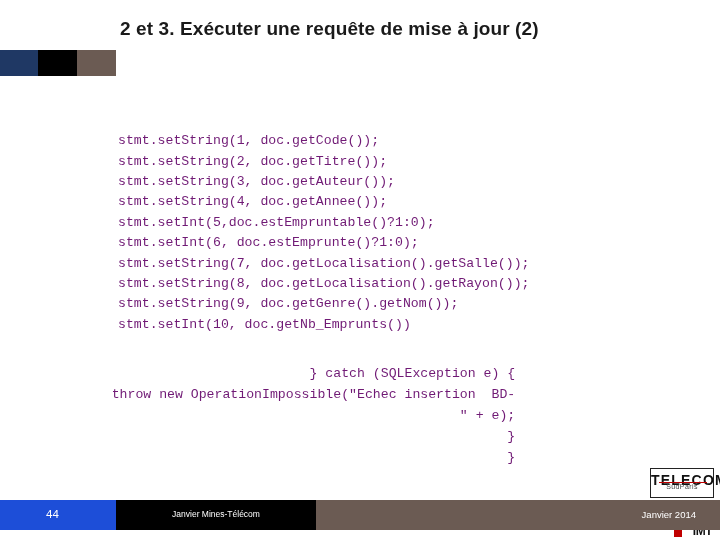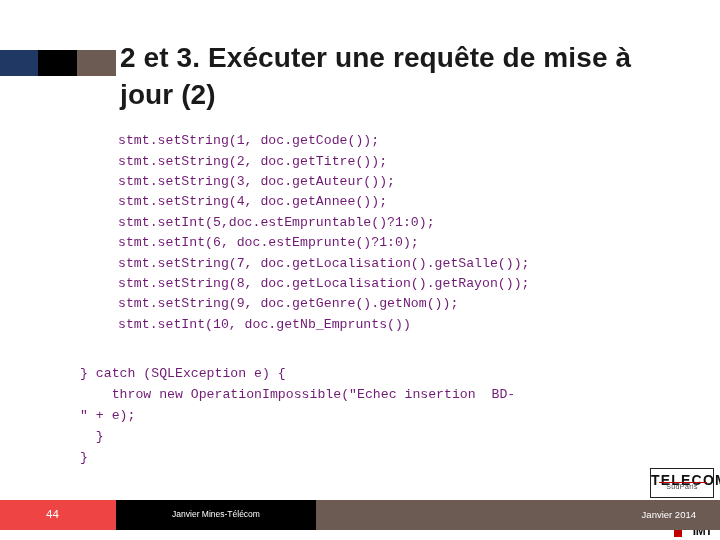--- a/index.html
+++ b/index.html
@@ -42,23 +42,23 @@
     background: #000000;
   }
   .bar-brown {
     width: 39px;
     height: 26px;
     background: #6B5B53;
   }
   .slide-title {
     position: absolute;
     left: 120px;
-    top: 40px;
+    top: 16px;
     width: 560px;
-    font-size: 28px;
+    font-size: 19px;
     font-weight: bold;
     color: #1a1a1a;
     line-height: 1.32;
     letter-spacing: 0.1px;
   }
 
   
   .code-area {
     position: absolute;
     left: 0;
@@ -75,37 +75,38 @@
   .code-block-1 {
     position: absolute;
     left: 118px;
     top: 0;
   }
   .code-block-2 {
     position: absolute;
     left: 80px;
     top: 232px;
     line-height: 21px;
+    text-align: right;
   }
 
   
   .footer {
     position: absolute;
     left: 0;
     bottom: 0;
     width: 720px;
     height: 40px;
   }
   .footer-left {
     position: absolute;
     left: 0;
     top: 0;
     width: 136px;
     height: 30px;
-    background: #ef4444;
+    background: #1d4ed8;
   }
   .footer-num {
     position: absolute;
     left: 46px;
     top: 8px;
     font-size: 11.5px;
     color: #ffffff;
     font-weight: normal;
   }
   .footer-center {

